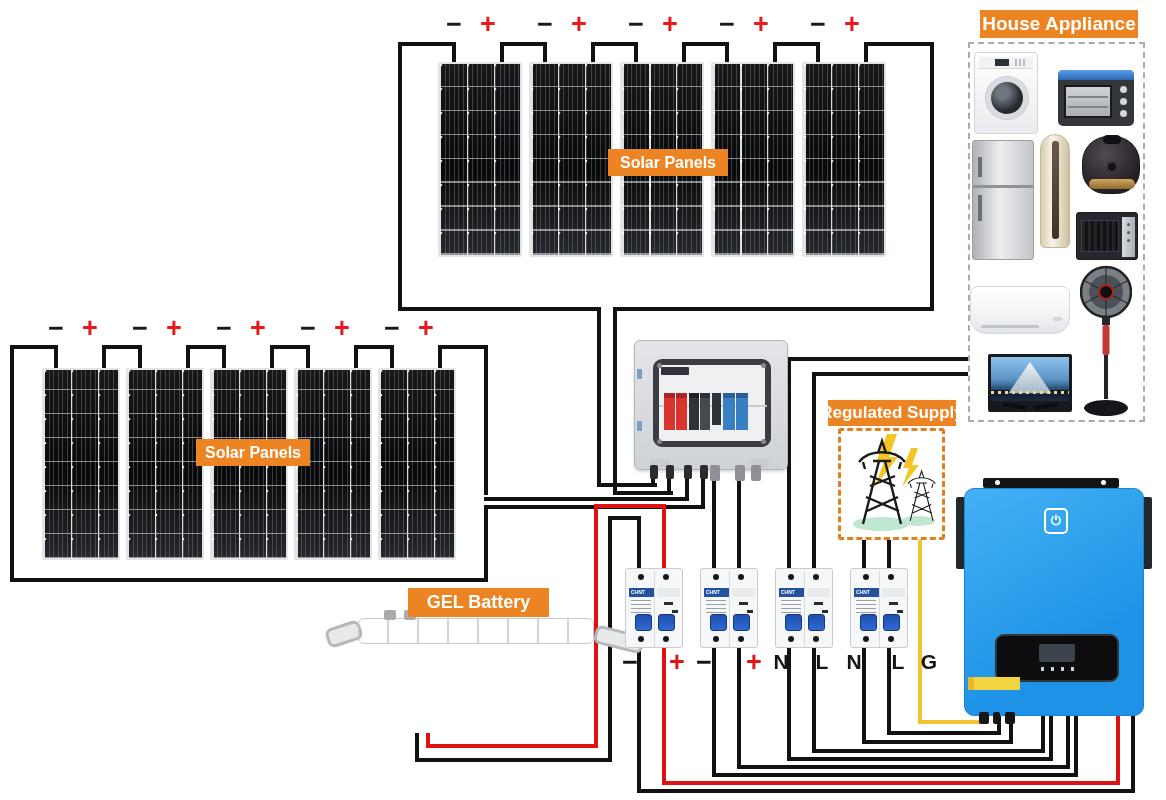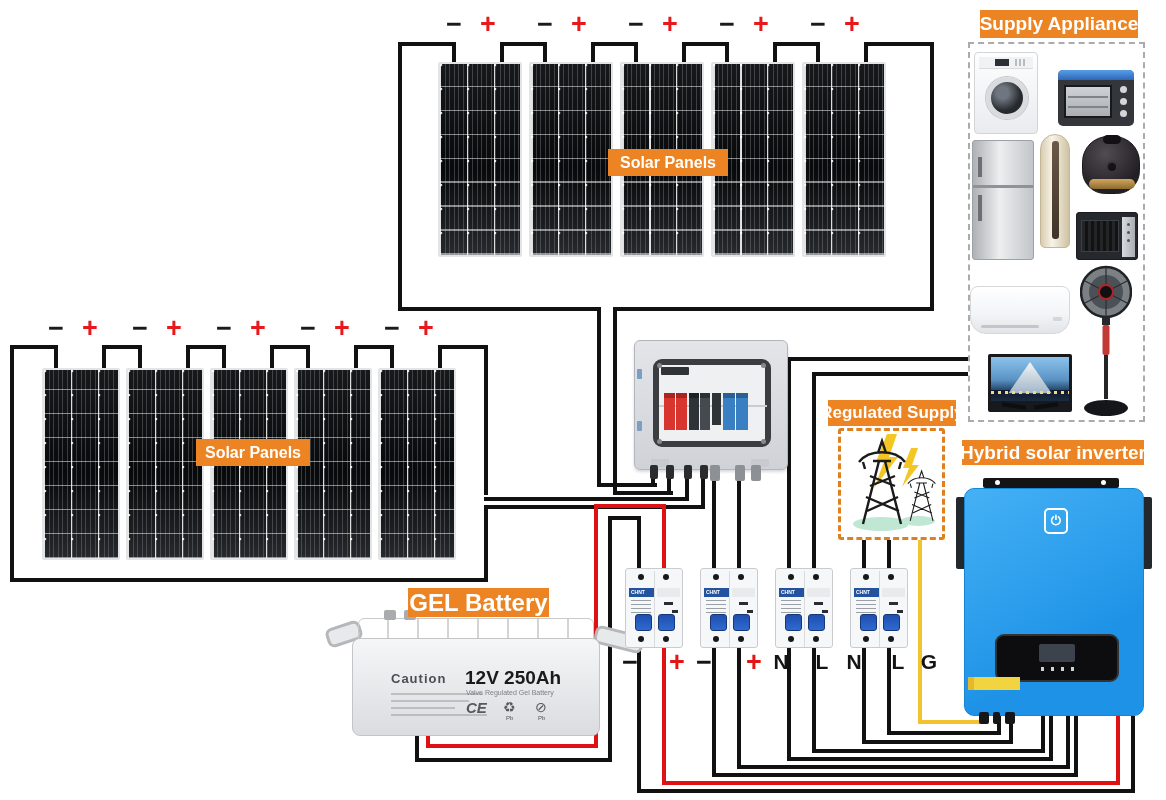--- a/index.html
+++ b/index.html
@@ -329,34 +329,20 @@
     <span style="left:14px;top:223px;width:10px;height:12px;background:#151617;border-radius:2px"></span>
     <span style="left:28px;top:223px;width:7px;height:12px;background:#151617;border-radius:2px"></span>
     <span style="left:40px;top:223px;width:10px;height:12px;background:#151617;border-radius:2px"></span>
   </div>
 
   <div class="bat-lid"></div>
   <div style="position:absolute;left:384px;top:610px;width:12px;height:10px;background:#a9abae;border-radius:2px;z-index:3"></div>
   <div style="position:absolute;left:404px;top:610px;width:12px;height:10px;background:#a9abae;border-radius:2px;z-index:3"></div>
   <div style="position:absolute;left:326px;top:624px;width:30px;height:14px;border:3px solid #b5b7ba;border-radius:7px;background:#e8e9eb;transform:rotate(-18deg);z-index:2"></div>
   <div style="position:absolute;left:594px;top:630px;width:44px;height:13px;border:3px solid #b5b7ba;border-radius:7px;background:#e8e9eb;transform:rotate(14deg);z-index:2"></div>
-  <div class="bat-body">
-    <span style="left:38px;top:32px;font-size:13px;font-weight:700;color:#4b4e52;letter-spacing:1px">Caution</span>
-    <span style="left:38px;top:54px;width:92px;height:2px;background:#9b9fa5;opacity:.55"></span>
-    <span style="left:38px;top:61px;width:78px;height:2px;background:#9b9fa5;opacity:.55"></span>
-    <span style="left:38px;top:68px;width:64px;height:2px;background:#9b9fa5;opacity:.55"></span>
-    <span style="left:38px;top:75px;width:96px;height:2px;background:#9b9fa5;opacity:.55"></span>
-    <span style="left:112px;top:28px;font-size:19px;font-weight:800;color:#1a1b1d">12V 250Ah</span>
-    <span style="left:113px;top:50px;font-size:7px;color:#7c7f84">Valve Regulated Gel Battery</span>
-    <span style="left:113px;top:60px;font-size:15px;font-weight:700;color:#55585c;font-style:italic">CE</span>
-    <span style="left:150px;top:60px;font-size:14px;color:#55585c">♻</span>
-    <span style="left:153px;top:76px;font-size:6px;color:#55585c">Pb</span>
-    <span style="left:182px;top:60px;font-size:14px;color:#55585c">⊘</span>
-    <span style="left:185px;top:76px;font-size:6px;color:#55585c">Pb</span>
-  </div>
 
   <div class="brk" style="left:625px;top:568px">
     <span class="d" style="left:12px"></span>
       <span class="d" style="left:37px"></span>
     <span class="strip">CHNT</span>
       <span class="strip2"></span>
     <span class="lines"></span>
       <span class="dash"></span>
       <span class="dash2"></span>
     <span class="tg" style="left:9px"></span>
@@ -413,18 +399,17 @@
   <span class="term neg" style="left:687px">−</span>
   <span class="term pos" style="left:737px">+</span>
   <span class="term let" style="left:764px">N</span>
   <span class="term let" style="left:805px">L</span>
   <span class="term let" style="left:837px">N</span>
   <span class="term let" style="left:881px">L</span>
   <span class="term let" style="left:912px">G</span>
 
   <div class="badge" style="left:608px;top:149px;width:120px;height:27px;font-size:16px">Solar Panels</div>
   <div class="badge" style="left:196px;top:439px;width:114px;height:27px;font-size:16px">Solar Panels</div>
-  <div class="badge" style="left:980px;top:10px;width:158px;height:28px;font-size:19px">Supply Appliance</div>
+  <div class="badge" style="left:980px;top:10px;width:158px;height:28px;font-size:19px">House Appliance</div>
   <div class="badge" style="left:828px;top:400px;width:128px;height:26px;font-size:17px">Regulated Supply</div>
-  <div class="badge" style="left:962px;top:440px;width:182px;height:25px;font-size:19px">Hybrid solar inverter</div>
-  <div class="badge" style="left:408px;top:588px;width:141px;height:29px;font-size:24px">GEL Battery</div>
+  <div class="badge" style="left:408px;top:588px;width:141px;height:29px;font-size:18px">GEL Battery</div>
 
 </div>
 
 </body></html>

